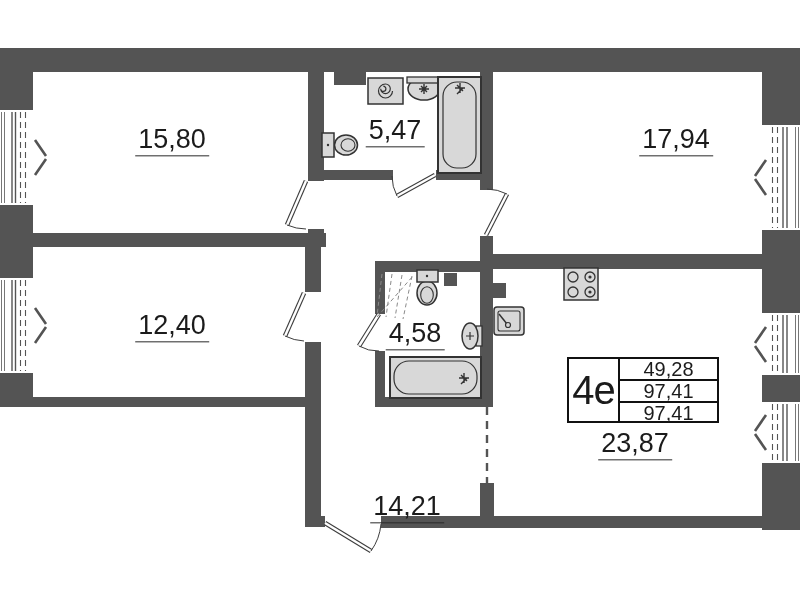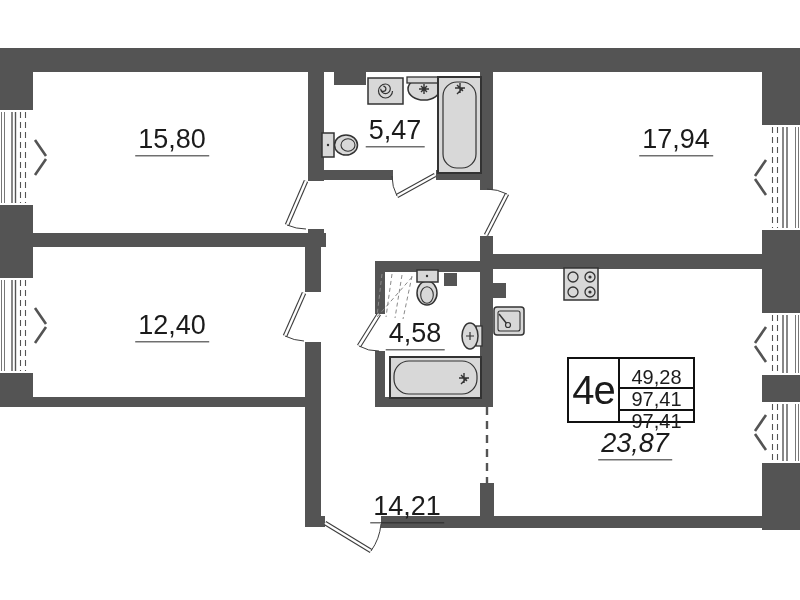--- a/index.html
+++ b/index.html
@@ -11,25 +11,25 @@
   .fxl{fill:none;stroke:var(--fxstroke);}
   .chev{fill:none;stroke:var(--wall);stroke-width:2.6;}
   .wline{stroke:var(--wall);fill:none;}
   .leafo{stroke:#3d3d3d;stroke-width:4.6;}
   .leafi{stroke:#ffffff;stroke-width:2.4;}
   .arc{fill:none;stroke:#3d3d3d;stroke-width:1;}
   .scrn{fill:none;stroke:#8a8a8a;stroke-width:1;stroke-dasharray:4 3;}
   .area-label{position:absolute;transform:translate(-50%,-50%);font-size:27px;
       color:var(--txt);border-bottom:1.6px solid #2a2a2a;padding:0 3px 2px;
       line-height:1.05;white-space:nowrap;}
-  .info-box{position:absolute;left:567px;top:357px;width:128px;height:66px;
+  .info-box{position:absolute;left:567px;top:357px;width:152px;height:66px;
       border:2px solid #111;background:#fff;display:flex;box-sizing:border-box;color:var(--txt);}
   .info-type{width:49px;border-right:2px solid #111;display:flex;align-items:center;
       justify-content:center;font-size:40px;letter-spacing:-1px;}
-  .info-rows{flex:1;display:flex;flex-direction:column;margin-top:8px;}
+  .info-rows{flex:1;display:flex;flex-direction:column;}
   .info-row{flex:1;display:flex;align-items:center;justify-content:center;
       font-size:20px;border-bottom:2px solid #111;line-height:1;}
   .info-row:last-child{border-bottom:none;}
 </style>
 </head>
 <body>
 
 <div class="stage">
 
 <svg width="800" height="600" viewBox="0 0 800 600">
@@ -207,21 +207,21 @@
     <circle class="fx" cx="508" cy="325" r="2.5" stroke-width="1.2"></circle>
   </g>
 </svg>
 
 <div class="area-label" style="left:172px;top:141px;">15,80</div>
 <div class="area-label" style="left:395px;top:132px;">5,47</div>
 <div class="area-label" style="left:676px;top:141px;">17,94</div>
 <div class="area-label" style="left:172px;top:327px;">12,40</div>
 <div class="area-label" style="left:415px;top:335px;">4,58</div>
 <div class="area-label" style="left:407px;top:464px;margin-top:44px;">14,21</div>
-<div class="area-label" style="left:635px;top:445px;font-style:italic;">23,87</div>
+<div class="area-label" style="left:635px;top:445px;">23,87</div>
 
 <div class="info-box">
   <div class="info-type">4е</div>
   <div class="info-rows">
     <div class="info-row">49,28</div>
     <div class="info-row">97,41</div>
     <div class="info-row">97,41</div>
   </div>
 </div>
 

